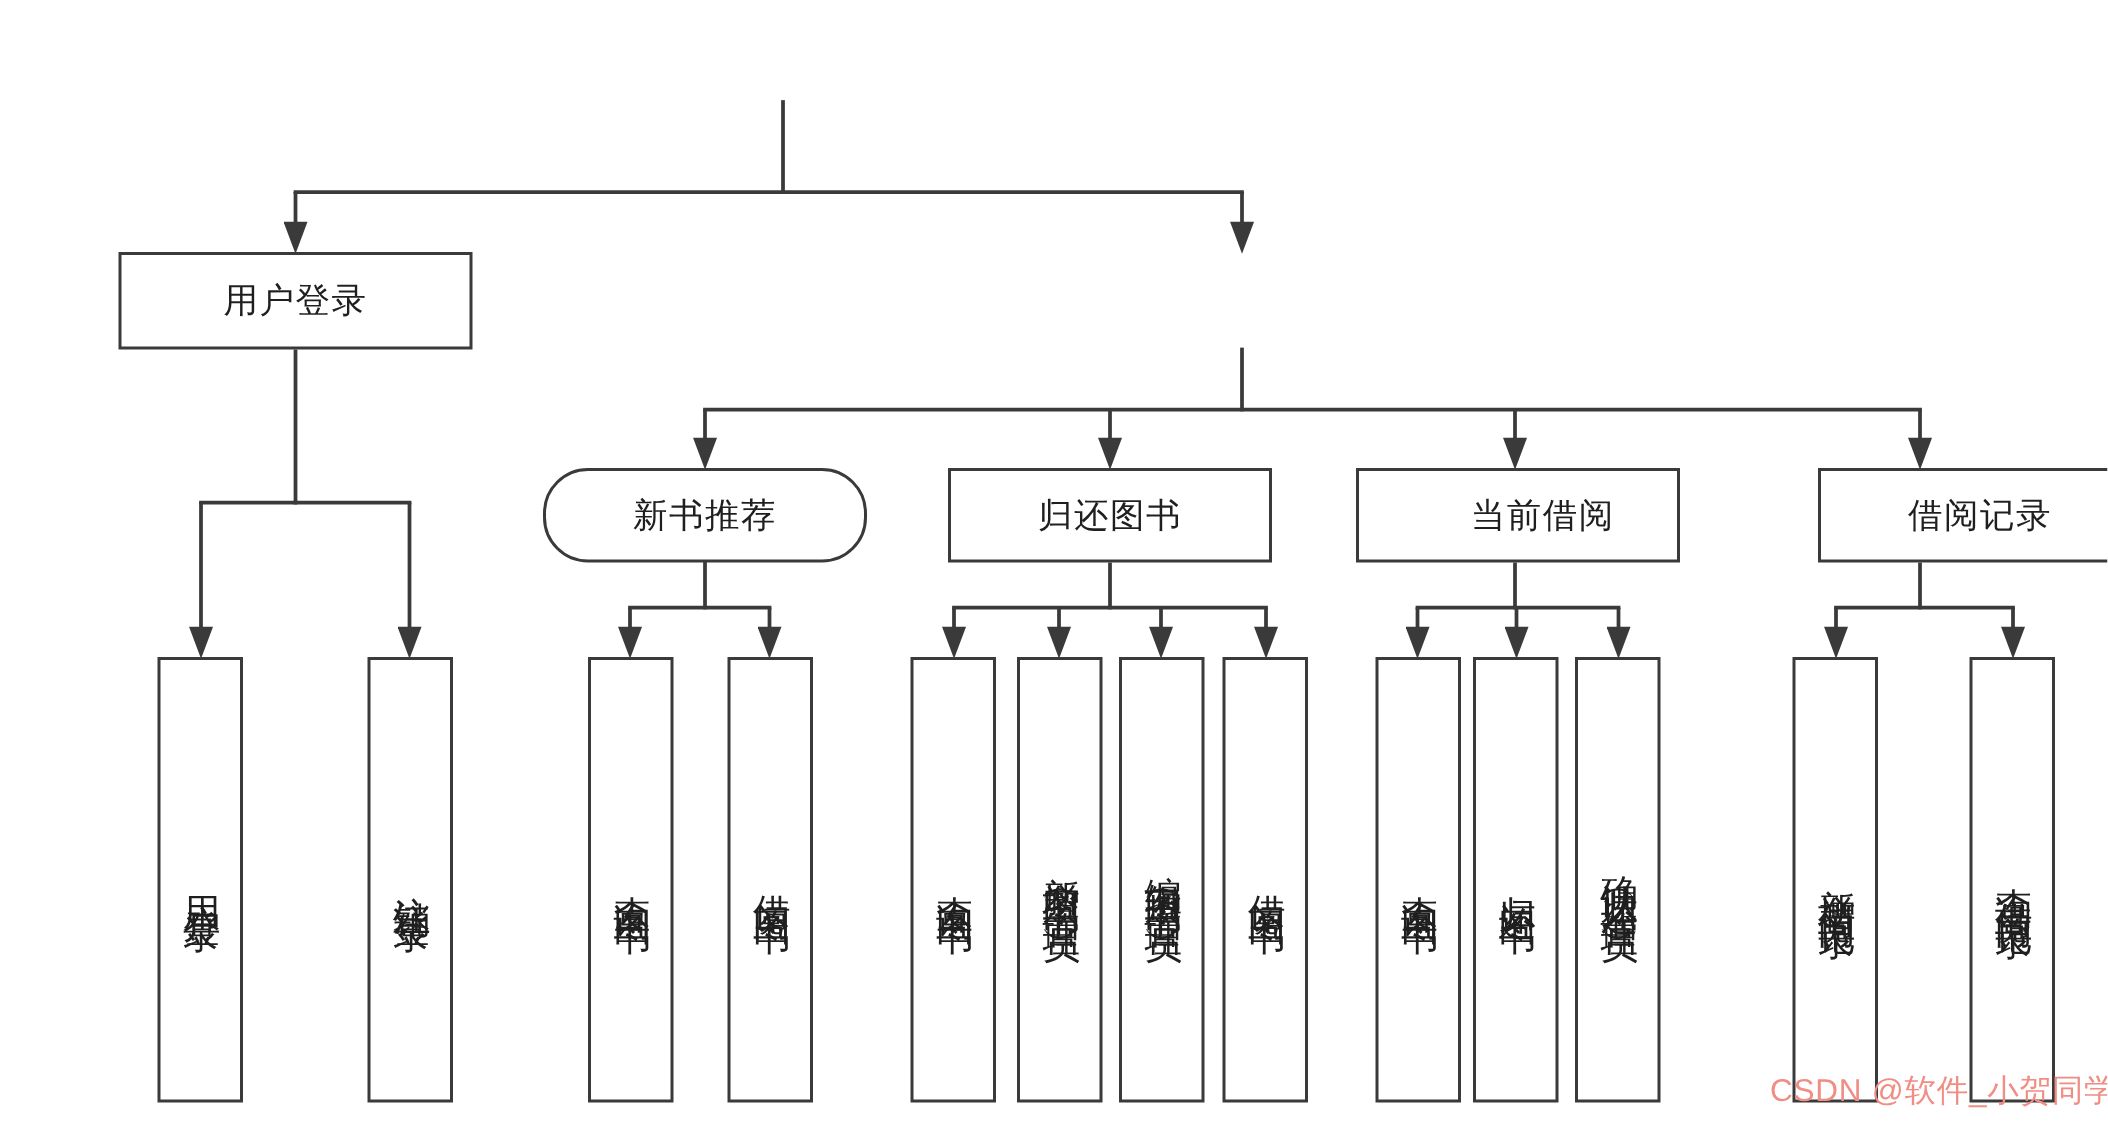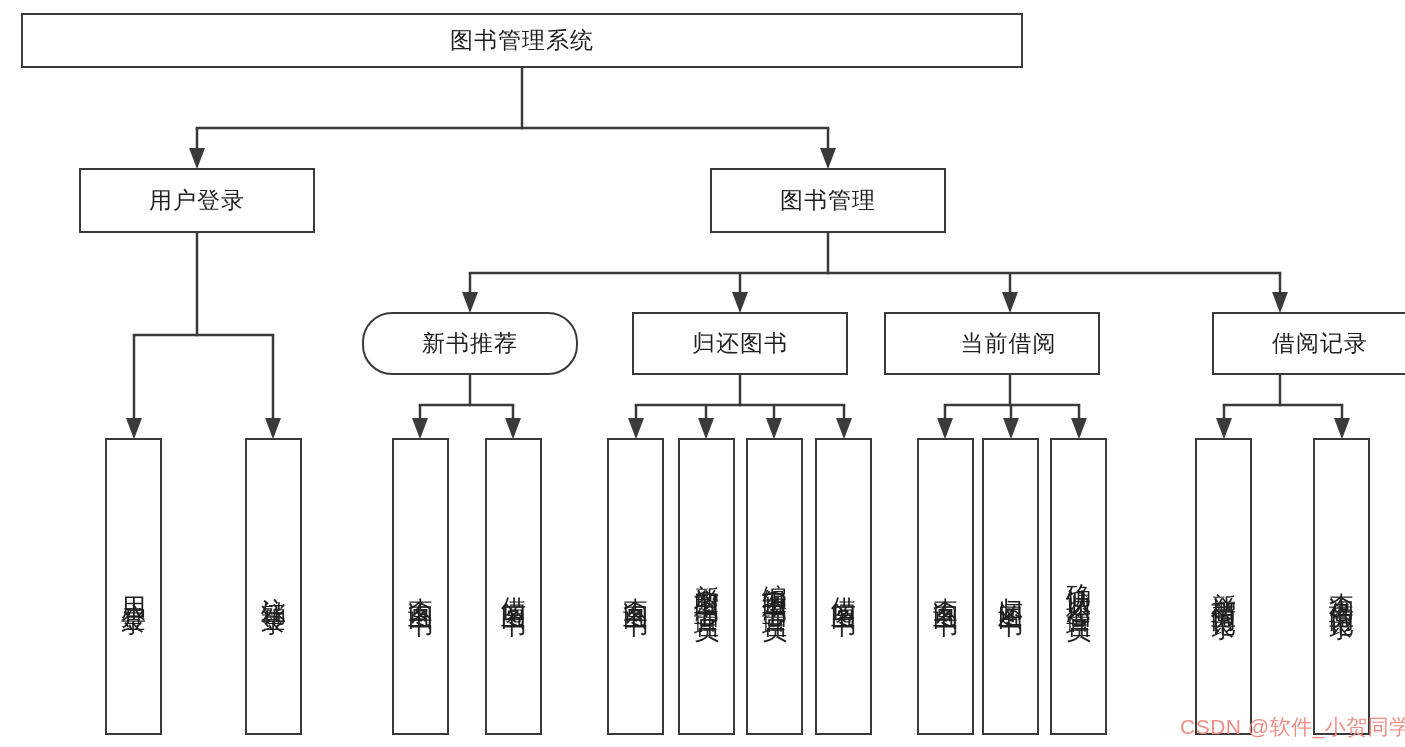--- a/index.html
+++ b/index.html
@@ -79,38 +79,32 @@
     <path class="arrowline" d="M945 405 V420" marker-end="url(#arrowhead)"></path>
     <path class="arrowline" d="M1011 405 V420" marker-end="url(#arrowhead)"></path>
     <path class="arrowline" d="M1079 405 V420" marker-end="url(#arrowhead)"></path>
 
     <path class="rail" d="M1280 375 V405"></path>
     <path class="rail" d="M1224 405 H1342"></path>
     <path class="arrowline" d="M1224 405 V420" marker-end="url(#arrowhead)"></path>
     <path class="arrowline" d="M1342 405 V420" marker-end="url(#arrowhead)"></path>
   </svg>
 
-  <div class="box root">
-    <span class="hlabel">图书管理系统</span>
-  </div>
 
   <div class="box l2" style="left:79px;">
     <span class="hlabel">用户登录</span>
-  </div>
-  <div class="box l2" style="left:710px;">
-    <span class="hlabel">图书管理</span>
   </div>
 
   <div class="box l3" style="left:362px;border-radius:30px;">
     <span class="hlabel">新书推荐</span>
   </div>
   <div class="box l3" style="left:632px;">
     <span class="hlabel">归还图书</span>
   </div>
-  <div class="box l3" style="left:884px;padding-left:33px;">
+  <div class="box l3" style="left:904px;padding-left:33px;">
     <span class="hlabel">当前借阅</span>
   </div>
   <div class="box l3" style="left:1212px;">
     <span class="hlabel">借阅记录</span>
   </div>
 
   <div class="box vbox" style="left:105px;">
     <span class="vlabel">用户登录</span>
   </div>
   <div class="box vbox" style="left:245px;">

